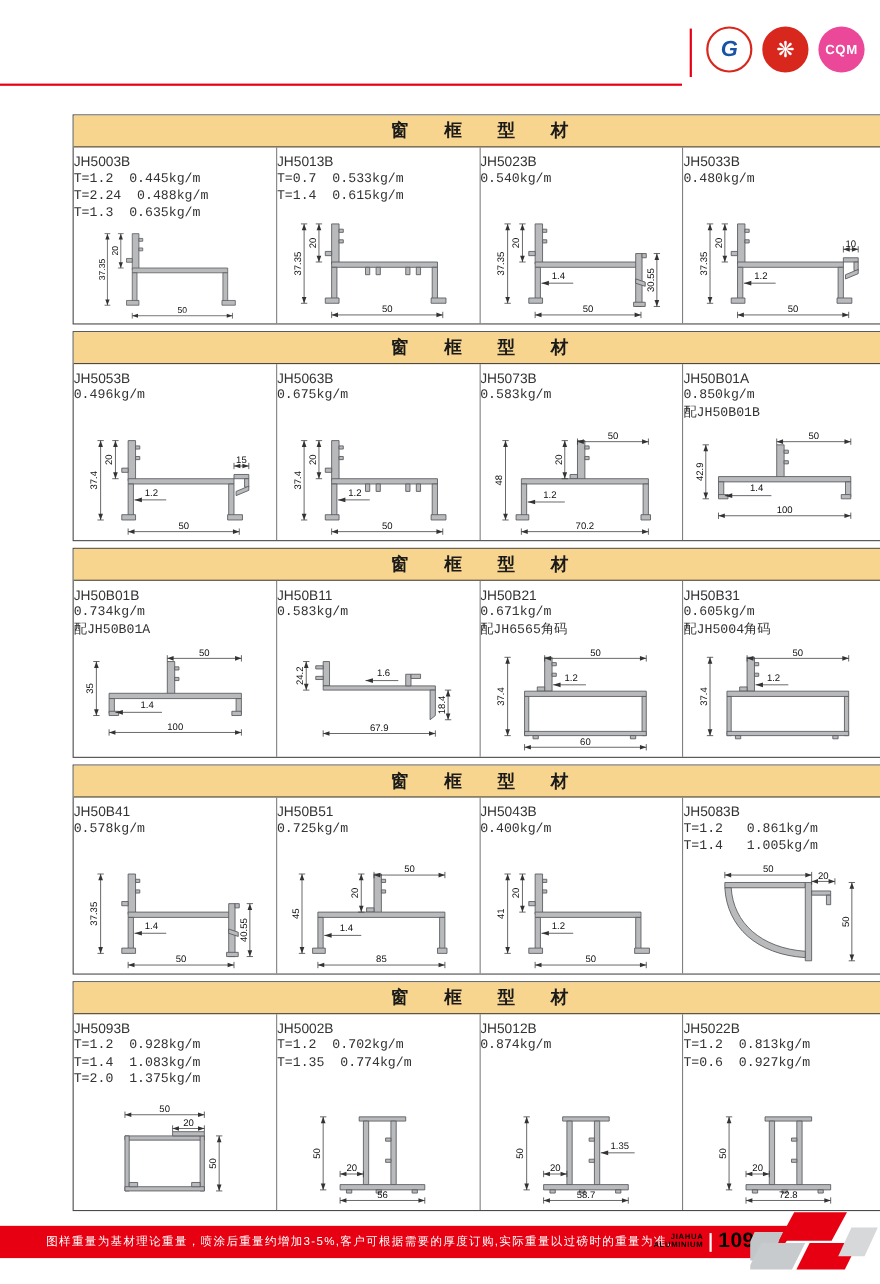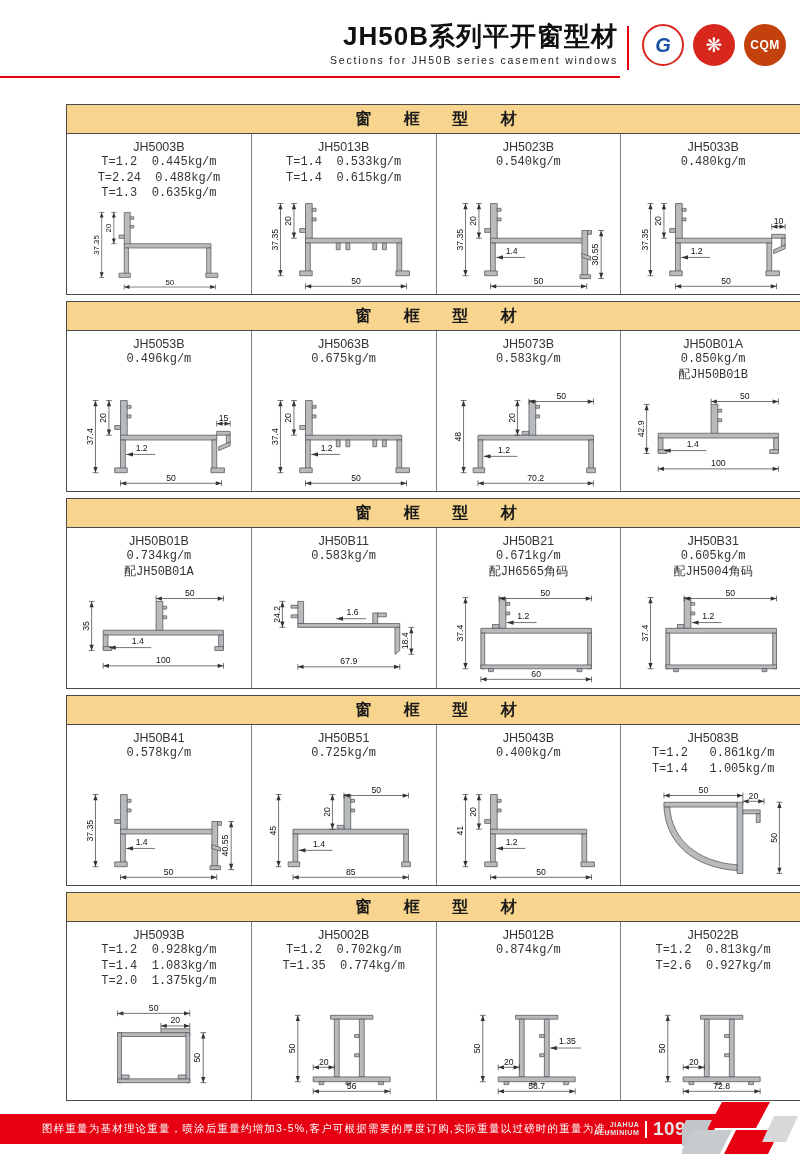--- a/index.html
+++ b/index.html
@@ -10,63 +10,59 @@
   .header{position:absolute;top:0;left:0;width:800px;height:100px;}
   .title-block{position:absolute;top:22px;right:182px;text-align:right;}
   .page-title{font-size:26px;font-weight:bold;color:#101010;letter-spacing:1px;line-height:1.1;}
   .page-subtitle{font-size:10.5px;color:#222;letter-spacing:1.8px;margin-top:3px;}
   .header-rule{position:absolute;top:76px;left:0;width:620px;height:2px;background:#e60012;}
   .header-divider{position:absolute;top:26px;left:627px;width:2px;height:44px;background:#e60012;}
   .logos{position:absolute;top:24px;left:642px;display:flex;gap:9px;}
   .logo{width:42px;height:42px;border-radius:50%;display:flex;align-items:center;justify-content:center;box-sizing:border-box;}
   .logo-g{border:2.5px solid #d8281e;color:#1a53a5;font-weight:bold;font-style:italic;font-size:20px;}
   .logo-star{border:2.5px solid #d8281e;background:#d8281e;color:#fff;font-size:20px;}
-  .logo-cqm{background:#c2410c;color:#fff;font-weight:bold;font-size:12px;letter-spacing:.5px;}
+  .logo-cqm{background:#ec4899;color:#fff;font-weight:bold;font-size:12px;letter-spacing:.5px;}
 
   
   .content{position:absolute;top:104px;left:30px;width:740px;padding-left:36px;}
   .section{border:1px solid #4a4a4a;margin-bottom:6px;background:#fff;}
   .sec-header{background:#f8d58e;border-bottom:1px solid #4a4a4a;text-align:center;
               font-size:16px;font-weight:bold;color:#1a1a1a;letter-spacing:14px;text-indent:14px;
               padding:4px 0 3px;}
   .row{display:flex;}
   .cell{flex:1 1 0;border-right:1px solid #808080;display:flex;flex-direction:column;
-        align-items:center;padding-top:5px;height:160px;box-sizing:border-box;overflow:hidden;}
+        align-items:flex-start;padding-top:5px;height:160px;box-sizing:border-box;overflow:hidden;}
   .cell:last-child{border-right:none;}
   .sec5 .cell{height:178px;}
   .pname{font-size:12.5px;color:#333;line-height:1.3;}
   .wline,.mline{font-size:12px;color:#333;line-height:1.3;white-space:pre;font-family:Liberation Mono, monospace;}
   .cell svg{margin-top:auto;margin-bottom:0;display:block;}
 
   
   .prof path{fill:#b9babc;stroke:#55585c;stroke-width:.8;}
   .dim line{stroke:#333;stroke-width:.7;}
   .dim .ar{fill:#333;stroke:none;}
   .dim text{font-size:9px;fill:#111;font-family:"Liberation Sans",sans-serif;}
 
   
   .footer{position:absolute;left:0;top:1106px;width:800px;height:61px;}
   .band{position:absolute;left:0;top:8px;width:724px;height:30px;background:#e60012;
         clip-path:polygon(0 0,724px 0,705px 30px,0 30px);}
   .disclaimer{position:absolute;left:42px;top:0;height:30px;display:flex;align-items:center;
               font-size:10.5px;color:#fff;letter-spacing:1.2px;white-space:nowrap;}
-  .brand{position:absolute;left:594px;top:0;height:30px;display:flex;align-items:center;gap:6px;color:#e5e5e5;}
+  .brand{position:absolute;left:594px;top:0;height:30px;display:flex;align-items:center;gap:6px;color:#000000;}
   .brand-text{text-align:right;font-size:7px;font-weight:bold;letter-spacing:.6px;line-height:1.15;}
   .brand-divider{width:1.5px;height:17px;background:#fff;}
   .page-number{font-size:19px;font-weight:bold;letter-spacing:.5px;}
   .deco{position:absolute;right:0;top:-6px;}
 </style>
 </head>
 <body>
 
 <div class="header">
-  <div class="title-block">
-    <div class="page-title">JH50B系列平开窗型材</div>
-    <div class="page-subtitle">Sections for JH50B series casement windows</div>
-  </div>
   <div class="header-rule"></div>
   <div class="header-divider"></div>
   <div class="logos">
     <div class="logo logo-g">
         <span>G</span>
       </div>
     <div class="logo logo-star">
         <span>❋</span>
       </div>
     <div class="logo logo-cqm">
@@ -113,21 +109,21 @@
               <line x1="153" y1="91" x2="153" y2="97"></line>
               <line x1="48" y1="94" x2="153" y2="94"></line>
               <path d="M48 94 l6 -2.2 l0 4.4 z" class="ar"></path>
               <path d="M153 94 l-6 -2.2 l0 4.4 z" class="ar"></path>
               <text x="100.5" y="91.5" text-anchor="middle">50</text>
             </g>
           </svg>
         </div>
         <div class="cell">
           <div class="pname">JH5013B</div>
-          <div class="wline">T=1.4  0.533kg/m</div>
+          <div class="wline">T=0.7  0.533kg/m</div>
           <div class="wline">T=1.4  0.615kg/m</div>
           <svg width="175" height="102" viewBox="0 -4 175 106">
             <g class="prof">
               <path d="M48,8h7v38h-7z"></path>
               <path d="M55,13h4v3h-4z"></path>
               <path d="M55,23h4v3h-4z"></path>
               <path d="M42,34h6v4h-6z"></path>
               <path d="M48,44h100v5h-100z"></path>
               <path d="M48,49h5v31h-5z"></path>
               <path d="M42,78h13v5h-13z"></path>
@@ -885,21 +881,21 @@
               <text x="96" y="90.5" text-anchor="middle">58.7</text>
               <text x="128" y="44" text-anchor="middle">1.35</text>
               <line x1="110" y1="48" x2="142" y2="48"></line>
               <path d="M110 48 l7 -2.2 l0 4.4 z" class="ar"></path>
             </g>
           </svg>
         </div>
         <div class="cell">
           <div class="pname">JH5022B</div>
           <div class="wline">T=1.2  0.813kg/m</div>
-          <div class="wline">T=2.6  0.927kg/m</div>
+          <div class="wline">T=0.6  0.927kg/m</div>
           <svg width="175" height="102" viewBox="0 -4 175 106">
             <g class="prof">
               <path d="M74,14h44v4h-44z"></path>
               <path d="M78,18h5v60h-5z"></path>
               <path d="M104,18h5v60h-5z"></path>
               <path d="M99,34h5v3h-5z"></path>
               <path d="M99,54h5v3h-5z"></path>
               <path d="M56,78h80v5h-80z"></path>
               <path d="M62,83h5v3h-5z"></path>
               <path d="M90,83h5v3h-5z"></path>

